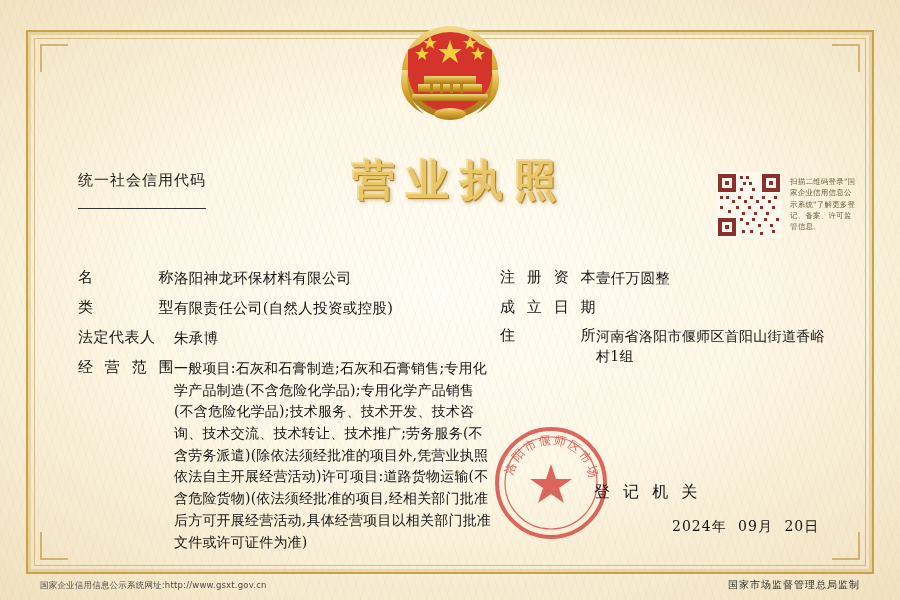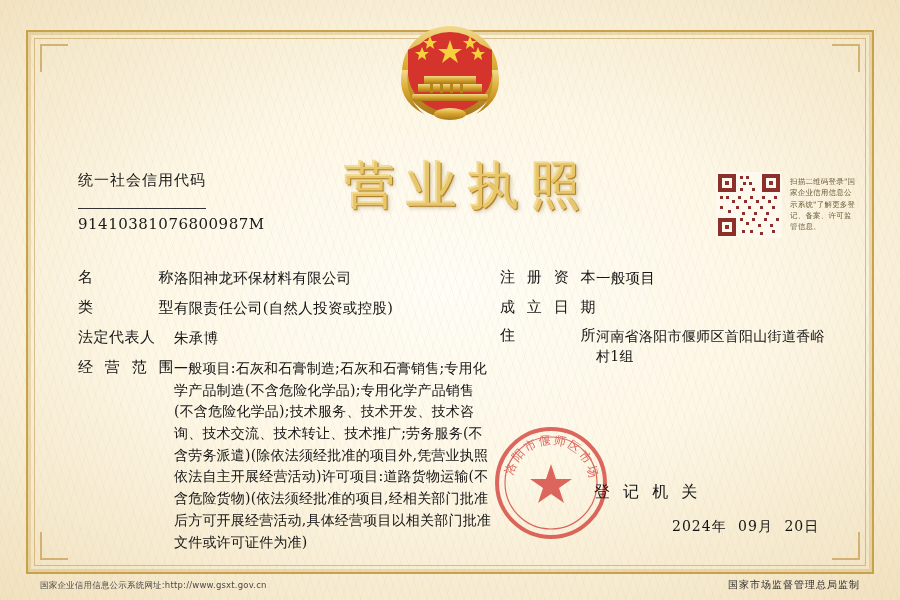--- a/index.html
+++ b/index.html
@@ -59,27 +59,27 @@
     top: 14px;
     transform: translateX(-50%);
     width: 132px;
     height: 122px;
   }
   .emblem svg { display: block; }
 
   
   .title {
     position: absolute;
-    left: 268px;
+    left: 260px;
     top: 152px;
     width: 400px;
     text-align: center;
     font-family: "DejaVu Serif", "Liberation Serif", serif;
-    font-weight: normal;
-    font-size: 50px;
+    font-weight: bold;
+    font-size: 42px;
     letter-spacing: 12px;
     color: #c79a2c;
     text-shadow:
        1px 1px 0 #e8c66a,
        2px 2px 1px #a8761a,
       -1px -1px 0 #f3dc9a,
        3px 3px 4px rgba(120,80,10,0.35);
     background: linear-gradient(180deg, #f5dd93 0%, #d7a63a 38%, #b8831b 62%, #eace7e 100%);
     -webkit-background-clip: text;
     background-clip: text;
@@ -271,21 +271,20 @@
       <path d="M18 56 Q12 86 40 100 Q20 84 24 56 Z" fill="url(#gold)"></path>
       <path d="M114 56 Q120 86 92 100 Q112 84 108 56 Z" fill="url(#gold)"></path>
       <ellipse cx="66" cy="100" rx="16" ry="6" fill="url(#gold)"></ellipse>
     </svg>
   </div>
 
   <div class="title">营业执照</div>
 
   <div class="code-block">
     <div class="code-label">统一社会信用代码</div>
-    <div class="code-value">91410381076800987M</div>
   </div>
 
   <div class="qr-wrap">
     <svg width="66" height="66" viewBox="0 0 66 66">
       <rect width="66" height="66" fill="#fdf9ee"></rect>
       <g fill="#8d2f2a">
         <rect x="2" y="2" width="18" height="18"></rect>
         <rect x="46" y="2" width="18" height="18"></rect>
         <rect x="2" y="46" width="18" height="18"></rect>
       </g>
@@ -372,21 +371,21 @@
   </div>
 
   <div class="fields-right">
     <div class="row">
       <div class="lbl w4">
         <span>注</span>
         <span>册</span>
         <span>资</span>
         <span>本</span>
       </div>
-      <div class="val">一般项目</div>
+      <div class="val">壹仟万圆整</div>
     </div>
     <div class="row">
       <div class="lbl w4">
         <span>成</span>
         <span>立</span>
         <span>日</span>
         <span>期</span>
       </div>
     </div>
     <div class="row">

